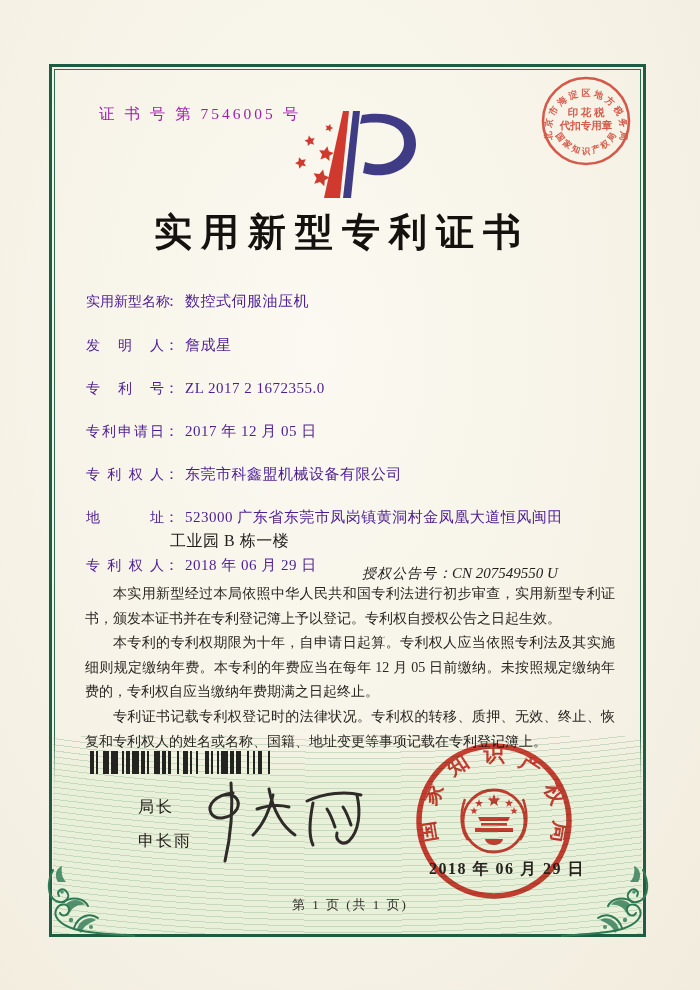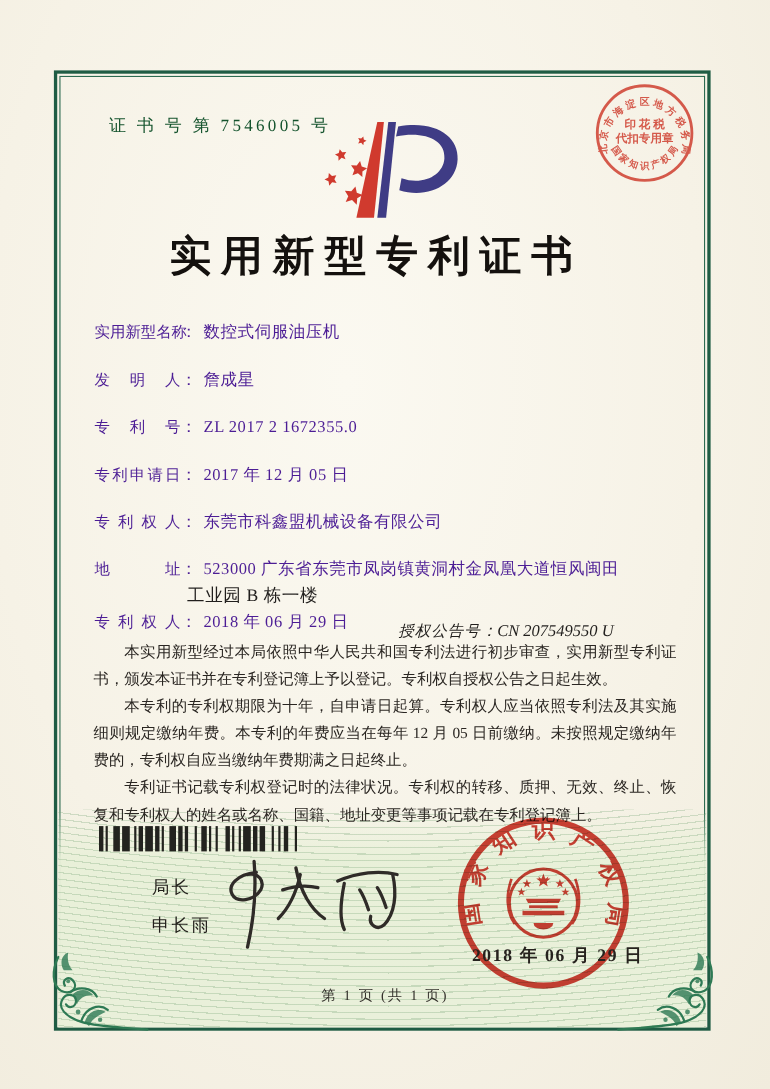--- a/index.html
+++ b/index.html
@@ -18,21 +18,21 @@
     content:"";position:absolute;inset:2px;border:1px solid #2c6b51;
   }
   .green-band{
     position:absolute;left:53px;top:736px;width:589px;height:198px;
     background-image:
       repeating-radial-gradient(circle 2400px at 300px -2240px,
         rgba(116,163,116,.30) 0 1px, rgba(0,0,0,0) 1px 6px),
       linear-gradient(180deg, rgba(232,240,216,0) 0px, rgba(232,240,216,.95) 46px, #e9f0da 100%);
   }
   .cert-number{
-    position:absolute;left:99px;top:104px;font-size:15.5px;letter-spacing:3px;color:#14532d;
+    position:absolute;left:99px;top:104px;font-size:15.5px;letter-spacing:3px;color:#a21caf;
   }
   .logo{position:absolute;left:280px;top:108px;width:140px;height:97px;}
   .title{
     position:absolute;left:0;top:207px;width:684px;text-align:center;
     font-size:38px;font-weight:bold;letter-spacing:9px;color:#14110e;
   }
   .row{position:absolute;left:86px;font-size:15px;white-space:nowrap;color:#4c1d95;}
   .row .lbl{display:inline-block;width:78px;font-size:14px;text-align:justify;text-align-last:justify;vertical-align:baseline;}
   .row .colon{margin-right:6px;}
   .row .val{font-size:15px;letter-spacing:.5px;}

